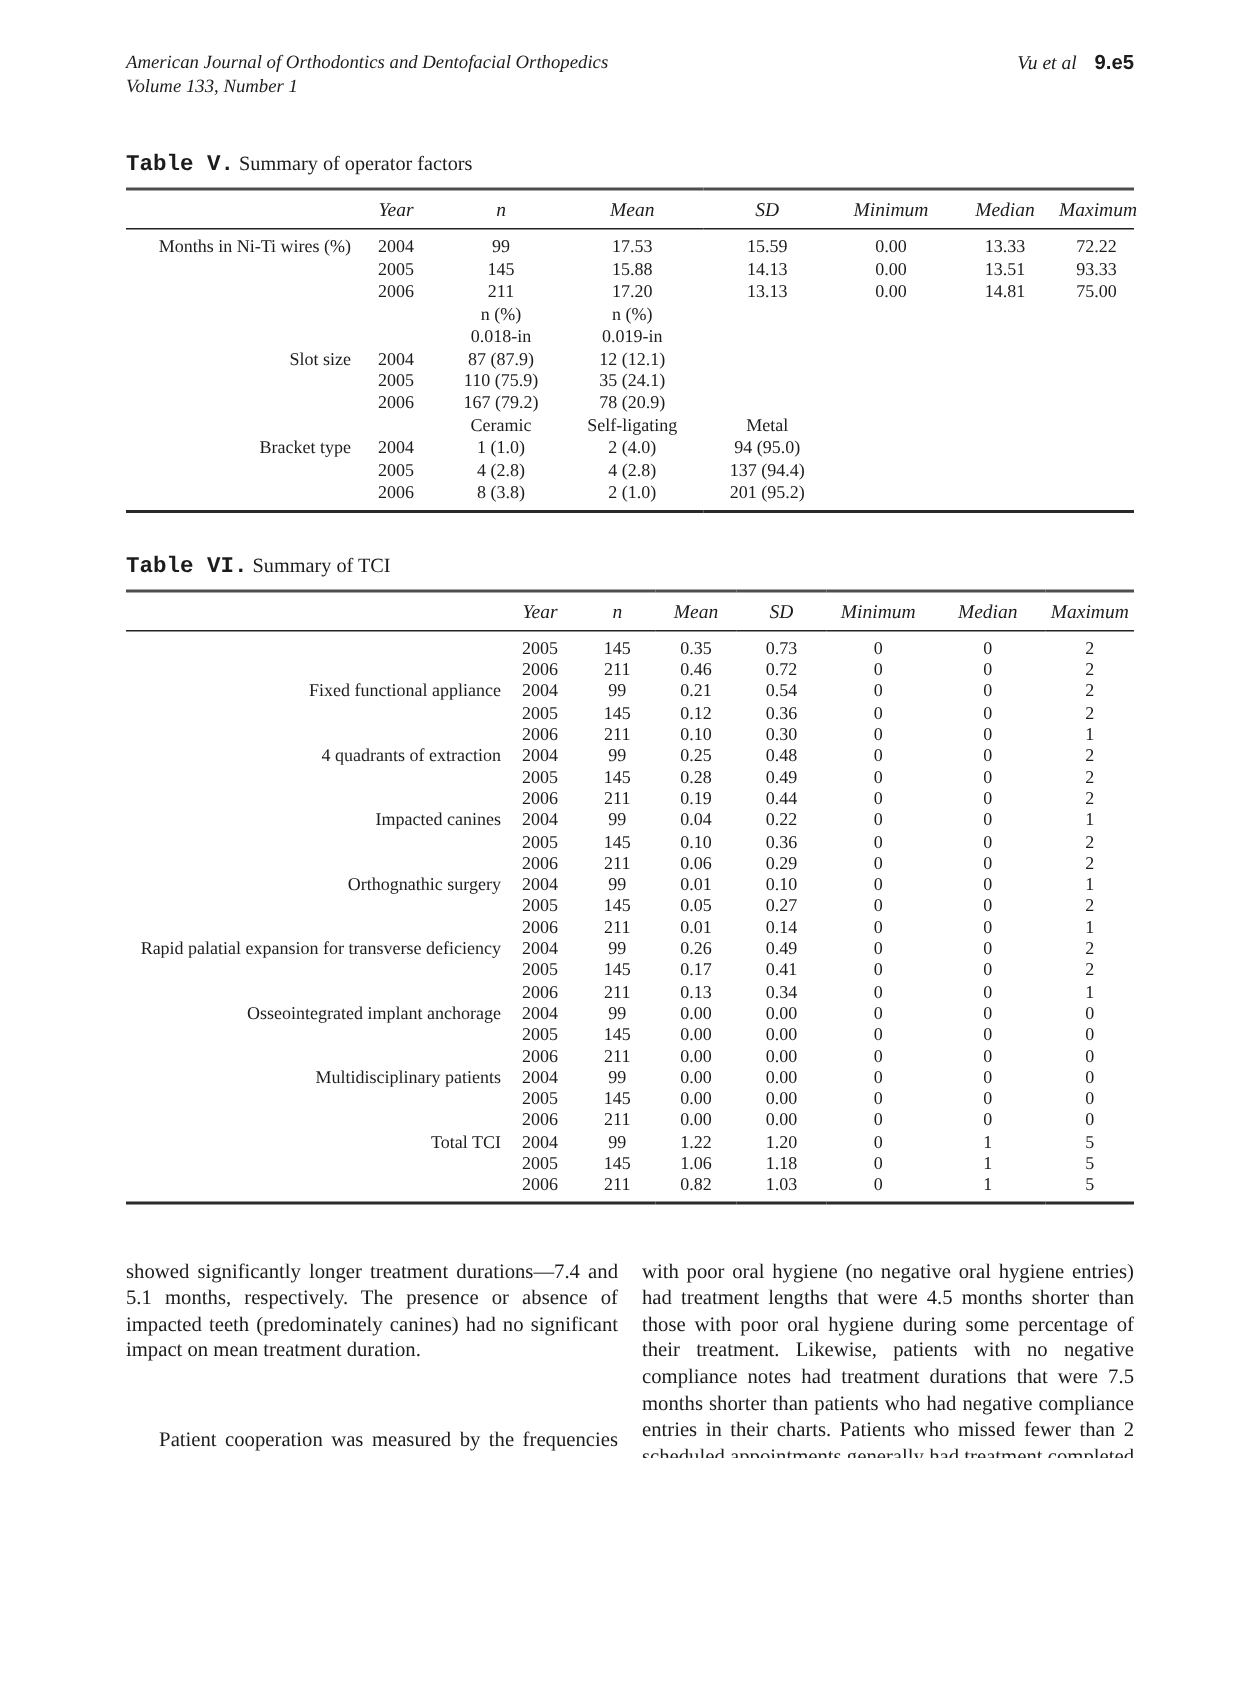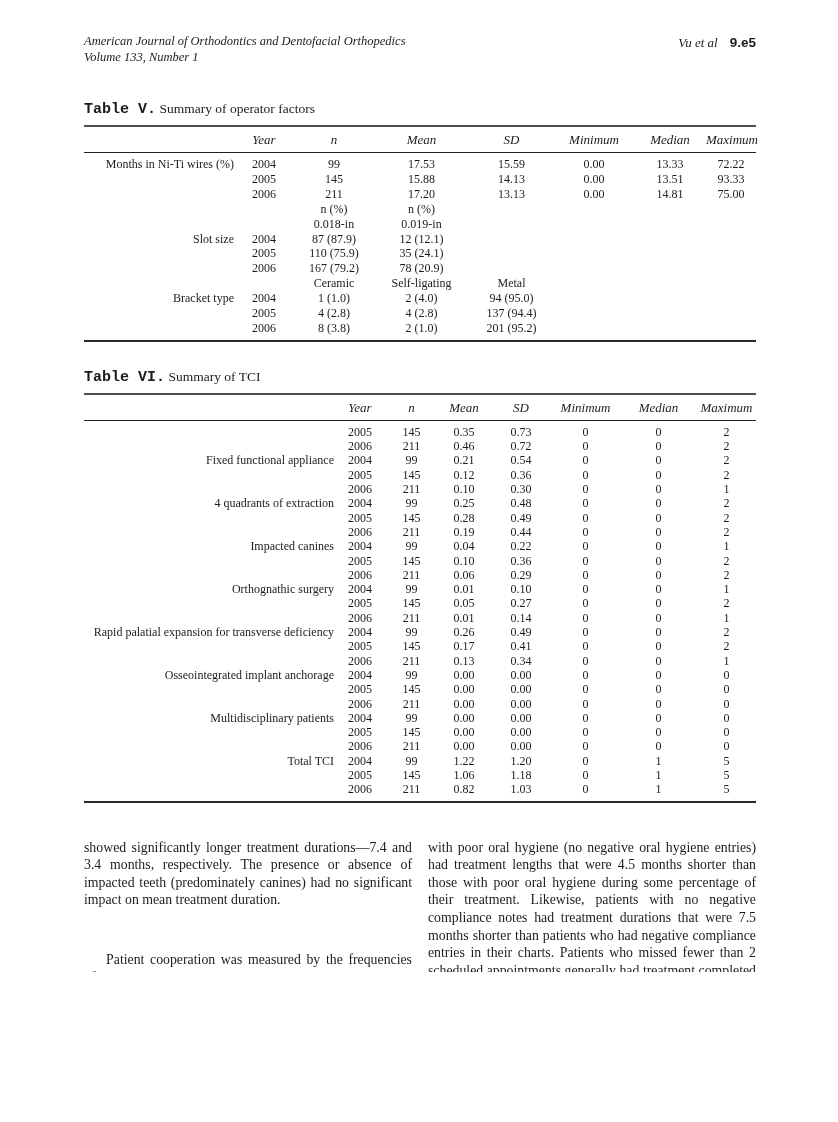--- a/index.html
+++ b/index.html
@@ -519,21 +519,21 @@
           <td>1.03</td>
           <td>0</td>
           <td>1</td>
           <td>5</td>
         </tr>
       </tbody>
   </table>
 
   <div class="bodytext">
     <div class="bodycol">
-      <p>showed significantly longer treatment durations—7.4 and 3.4 months, respectively. The presence or absence of impacted teeth (predominately canines) had no significant impact on mean treatment duration.</p>
+      <p>showed significantly longer treatment durations—7.4 and 5.1 months, respectively. The presence or absence of impacted teeth (predominately canines) had no significant impact on mean treatment duration.</p>
       <p class="indent"><span>Patient cooperation was measured by the frequencies of appointments, missed appointments, repairs and emergencies, and the percentages of negative oral hygiene and compliance entries. Data for patient cooperation factors are shown in </span><span class="xref">Tables IV</span><span> and </span><span class="xref">XIII</span><span>. On average, patients who had zero percent of treatment</span></p>
     </div>
     <div class="bodycol">
       <p>with poor oral hygiene (no negative oral hygiene entries) had treatment lengths that were 4.5 months shorter than those with poor oral hygiene during some percentage of their treatment. Likewise, patients with no negative compliance notes had treatment durations that were 7.5 months shorter than patients who had negative compliance entries in their charts. Patients who missed fewer than 2 scheduled appointments generally had treatment completed in 7.2 months less than patients who missed 2 or more appointments.</p>
     </div>
   </div>
 
 </div>
 
 </body></html>

